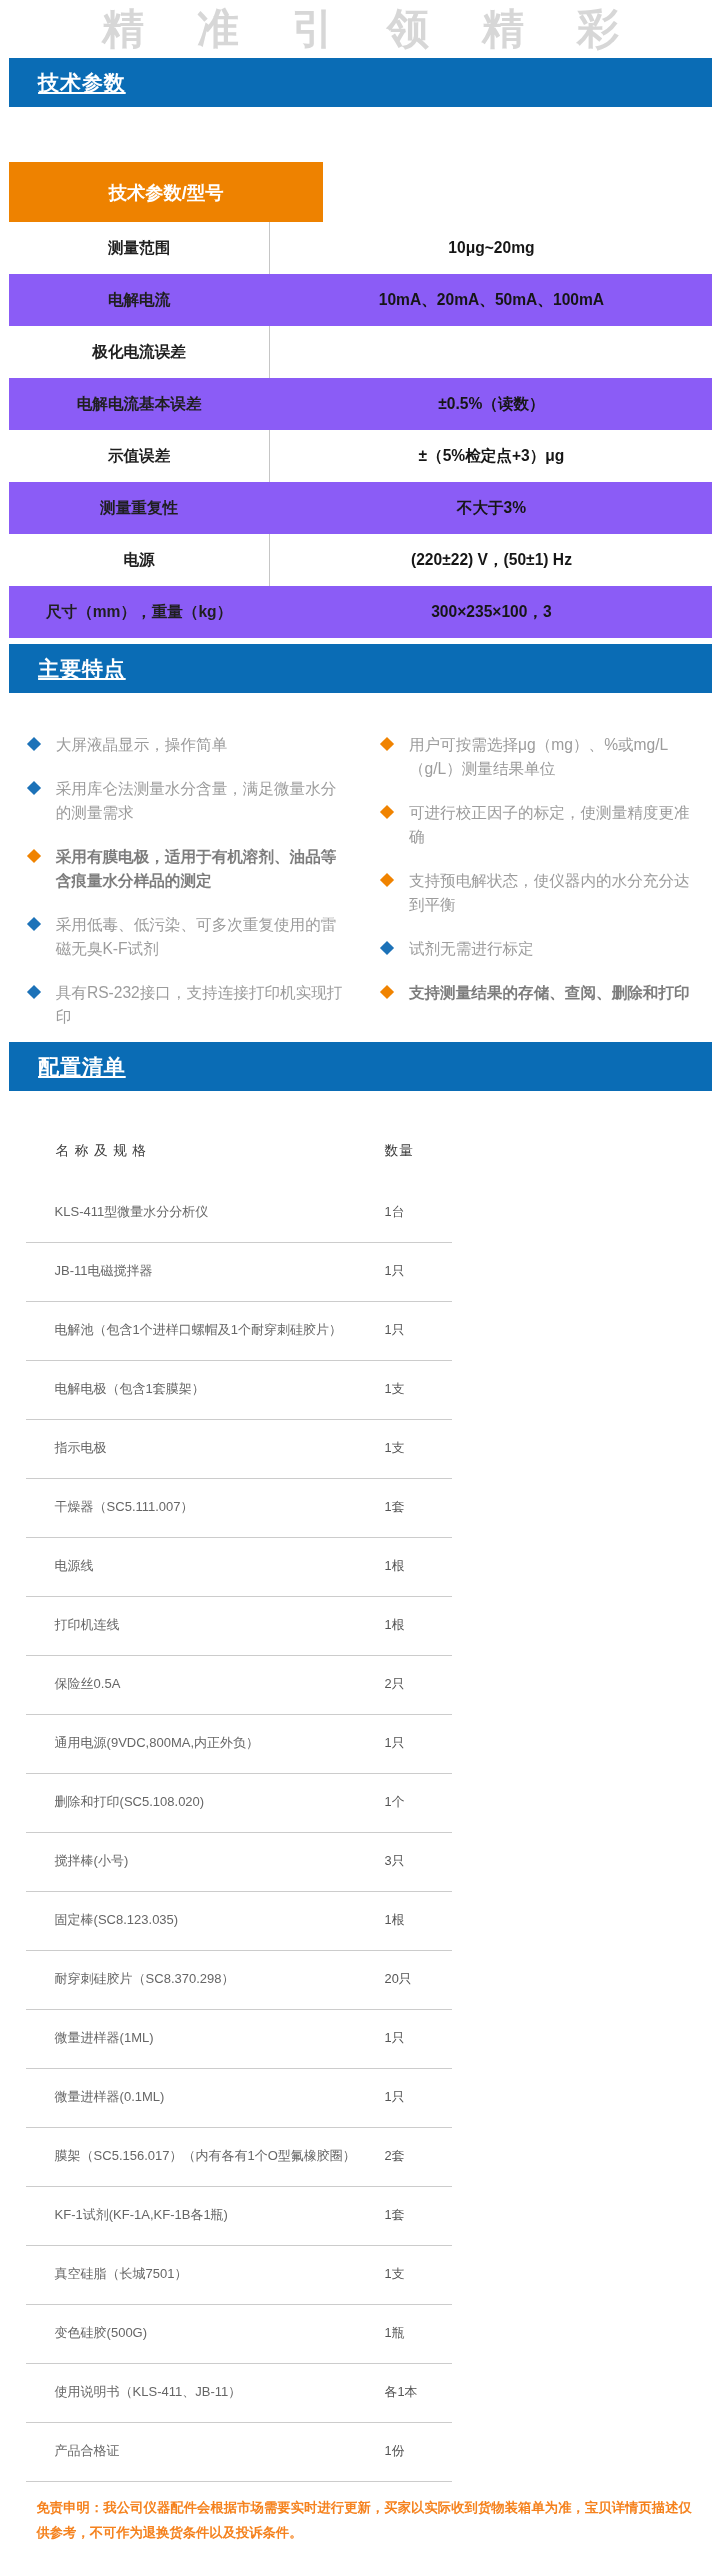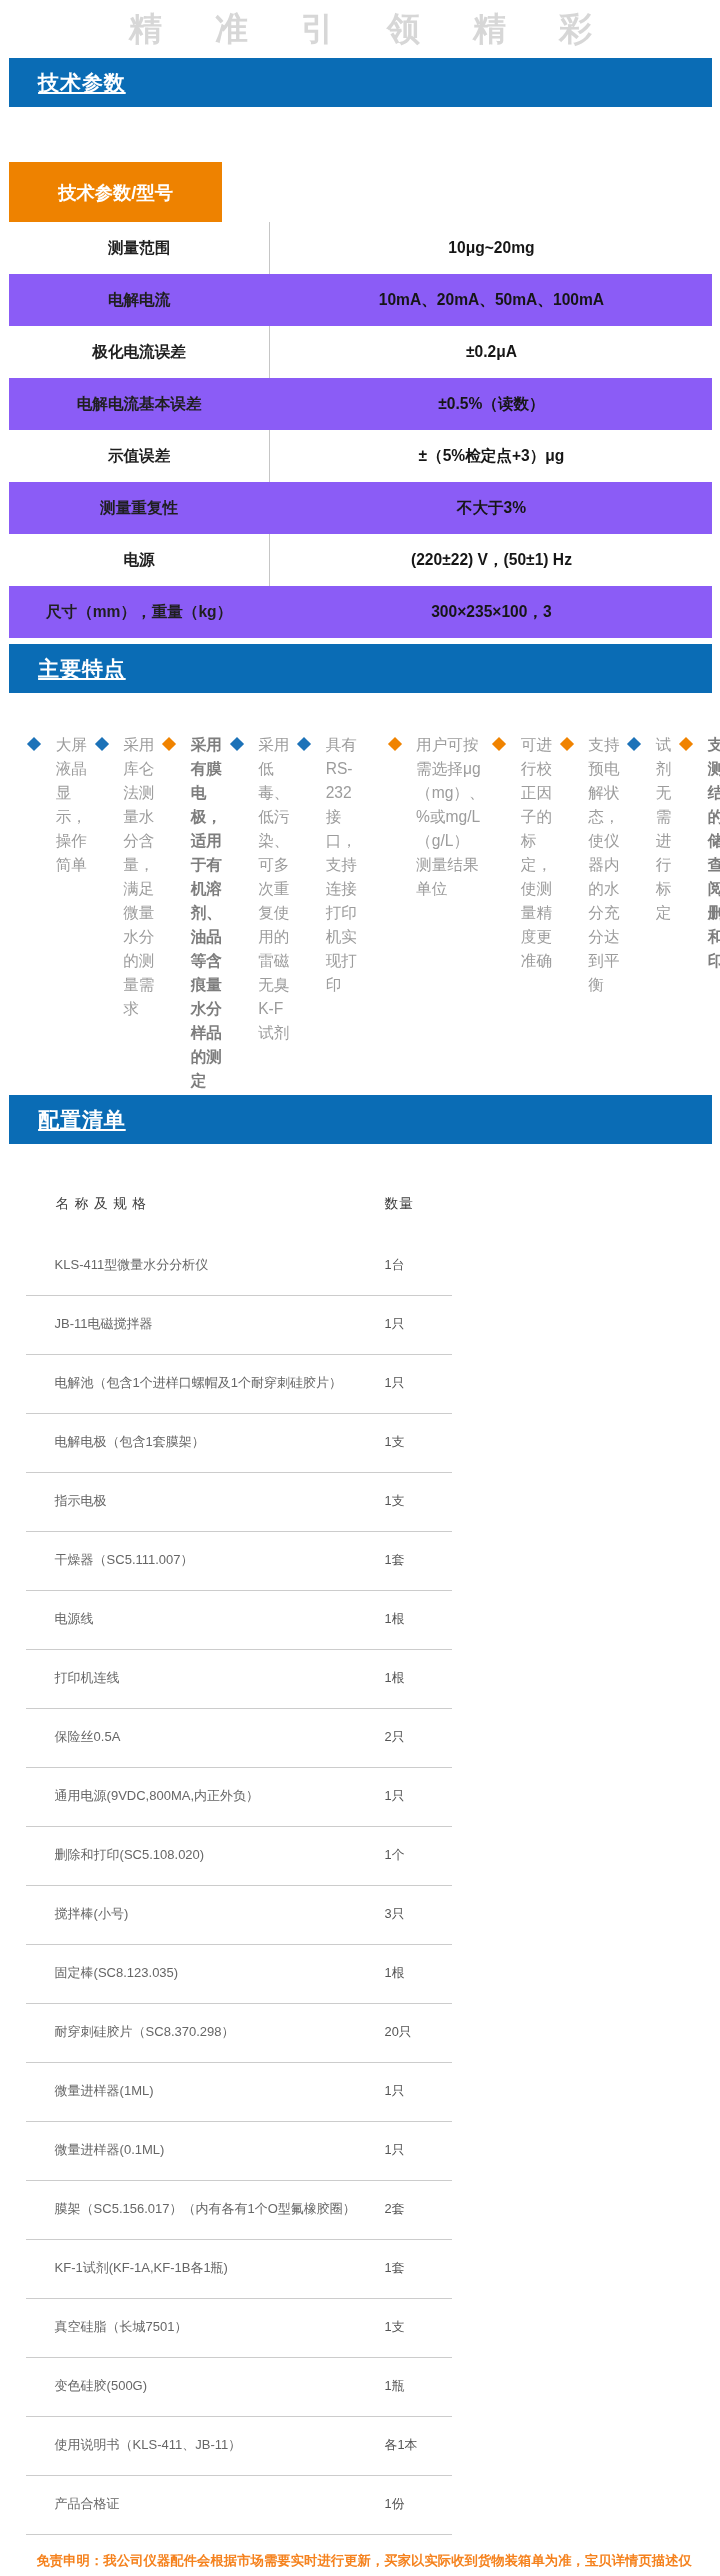--- a/index.html
+++ b/index.html
@@ -6,39 +6,39 @@
   html,body { background:#ffffff; }
   body {
     width:721px; height:2576px; overflow:hidden;
     font-family:"Liberation Sans","DejaVu Sans",sans-serif;
   }
   .page { padding:0 9.1px; }
 
   
   .watermark {
     height:51px; line-height:57px; text-align:center;
-    font-size:33px; font-weight:bold; color:#d7d7d7;
+    font-size:42px; font-weight:bold; color:#d7d7d7;
     letter-spacing:53px; padding-left:53px; white-space:nowrap;
   }
 
   
   .section-bar {
     height:49px; line-height:49px; background:#0a6cb5;
     color:#ffffff; font-size:21px; font-weight:bold;
     padding-left:29px; letter-spacing:0.9px;text-decoration:underline;
   }
   .bar-tech { margin-top:7.3px; }
   .bar-feat { margin-top:5.5px; }
   .bar-conf { margin-top:1.8px; }
 
   
   .spec-table { margin-top:55px; }
   .spec-head { display:flex; height:60px; }
   .spec-head-left {
-    width:213px; background:#ee8200; color:#fff; font-weight:bold;
+    width:314px; background:#ee8200; color:#fff; font-weight:bold;
     font-size:18.3px; display:flex; align-items:center; justify-content:center;
     margin-right:1.8px;
   }
   .spec-head-right {
     flex:1; background:#0a6cb5; color:#fff; font-weight:bold;
     font-size:20px; display:flex; align-items:center; justify-content:center;
     letter-spacing:0.9px;
   }
   .spec-row { display:flex; height:52px; background:#ffffff; }
   .spec-row.alt { background:#8b5cf6; }
@@ -48,21 +48,21 @@
     border-right:0.9px solid #c6c6c6; margin-right:0.9px;
   }
   .spec-row.alt .spec-label { border-right-color:transparent; }
   .spec-value {
     flex:1; display:flex; align-items:center; justify-content:center;
     font-size:15.6px; font-weight:bold; color:#161616;
   }
 
   
   .features { display:flex; gap:31px; margin:40px 9.1px 0 18.3px; min-height:307px; }
-  .feature-col { flex:1; display:flex; flex-direction:row; gap:8px; }
+  .feature-col { flex:1; display:flex; flex-direction:column; gap:20px; }
   .feature { display:flex; align-items:flex-start; }
   .diamond {
     width:10px; height:10px; flex:0 0 10px; margin:6.4px 16.5px 0 1.8px;
     transform:rotate(45deg); display:inline-block;
   }
   .diamond.blue { background:#1c72b8; }
   .diamond.orange { background:#f08300; }
   .ftext { font-size:15.6px; line-height:24px; color:#9c9c9c; }
   .ftext.bold { font-weight:bold; color:#7d7d7d; }
 
@@ -103,21 +103,20 @@
         <div class="spec-row">
           <div class="spec-label">测量范围</div>
           <div class="spec-value">10μg~20mg</div>
         </div>
         <div class="spec-row alt">
           <div class="spec-label">电解电流</div>
           <div class="spec-value">10mA、20mA、50mA、100mA</div>
         </div>
         <div class="spec-row">
           <div class="spec-label">极化电流误差</div>
-          <div class="spec-value">±0.2μA</div>
         </div>
         <div class="spec-row alt">
           <div class="spec-label">电解电流基本误差</div>
           <div class="spec-value">±0.5%（读数）</div>
         </div>
         <div class="spec-row">
           <div class="spec-label">示值误差</div>
           <div class="spec-value">±（5%检定点+3）μg</div>
         </div>
         <div class="spec-row alt">

